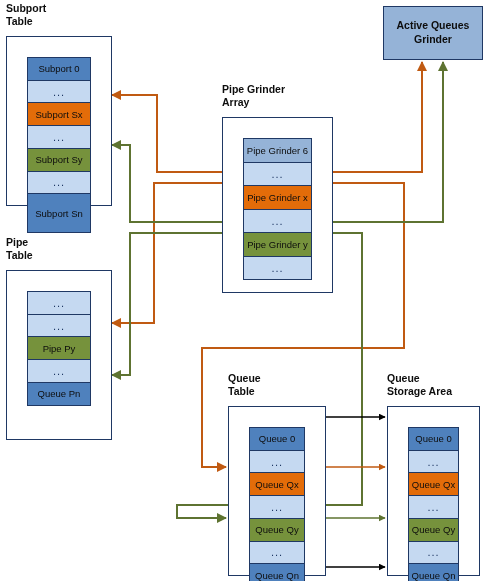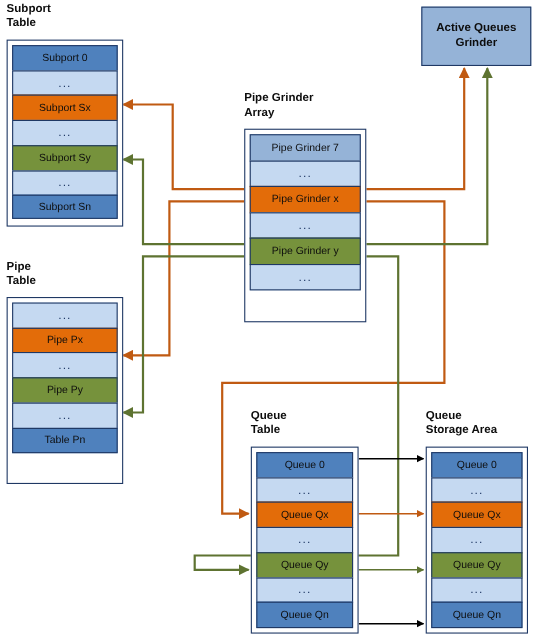--- a/index.html
+++ b/index.html
@@ -34,21 +34,21 @@
     color: #0d0d0d;
     text-align: center;
     line-height: 1.1;
     white-space: nowrap;
   }
   .tbl {
     position: absolute;
     box-sizing: border-box;
     border: 1px solid #1f3864;
     background: #ffffff;
-    padding: 4px;
+    padding: 20px;
   }
   .row {
     box-sizing: border-box;
     border: 1px solid #1f3864;
     display: flex;
     align-items: center;
     justify-content: center;
     font-size: 9.5px;
     color: #0d0d0d;
     white-space: nowrap;
@@ -130,38 +130,37 @@
 
   <div class="caption" style="left:6px; top:2px; width:106px;">Subport
 Table</div>
   <div class="tbl" id="subport-table" style="left:6px; top:36px; width:106px; height:170px;">
       <div class="row c-dark" style="height: 23.7143px;">Subport 0</div>
       <div class="row c-light dots" style="height: 23.7143px;">...</div>
       <div class="row c-orange" style="height: 23.7143px;">Subport Sx</div>
       <div class="row c-light dots" style="height: 23.7143px;">...</div>
       <div class="row c-green" style="height: 23.7143px;">Subport Sy</div>
       <div class="row c-light dots" style="height: 23.7143px;">...</div>
-      <div class="row c-dark" style="height: 22px;">Subport Sn</div>
+      <div class="row c-dark" style="height: 40px;">Subport Sn</div>
     </div>
 
   <div class="caption" style="left:6px; top:236px; width:106px;">Pipe
 Table</div>
   <div class="tbl" id="pipe-table" style="left:6px; top:270px; width:106px; height:170px;">
       <div class="row c-light dots" style="height: 23.7143px;">...</div>
-      <div class="row c-orange" style="height: 23.7143px;">Pipe Px</div>
       <div class="row c-light dots" style="height: 23.7143px;">...</div>
       <div class="row c-green" style="height: 23.7143px;">Pipe Py</div>
       <div class="row c-light dots" style="height: 23.7143px;">...</div>
-      <div class="row c-dark" style="height: 23.7143px;">Table Pn</div>
+      <div class="row c-dark" style="height: 23.7143px;">Queue Pn</div>
     </div>
 
   <div class="caption" style="left:222px; top:83px; width:111px;">Pipe Grinder
 Array</div>
   <div class="tbl" id="pipe-grinder-array" style="left:222px; top:117px; width:111px; height:176px;">
-      <div class="row c-med" style="height: 24.5714px;">Pipe Grinder 7</div>
+      <div class="row c-med" style="height: 24.5714px;">Pipe Grinder 6</div>
       <div class="row c-light dots" style="height: 24.5714px;">...</div>
       <div class="row c-orange" style="height: 24.5714px;">Pipe Grinder x</div>
       <div class="row c-light dots" style="height: 24.5714px;">...</div>
       <div class="row c-green" style="height: 24.5714px;">Pipe Grinder y</div>
       <div class="row c-light dots" style="height: 24.5714px;">...</div>
     </div>
 
   <div class="caption" style="left:228px; top:372px; width:98px;">Queue
 Table</div>
   <div class="tbl" id="queue-table" style="left:228px; top:406px; width:98px; height:170px;">

